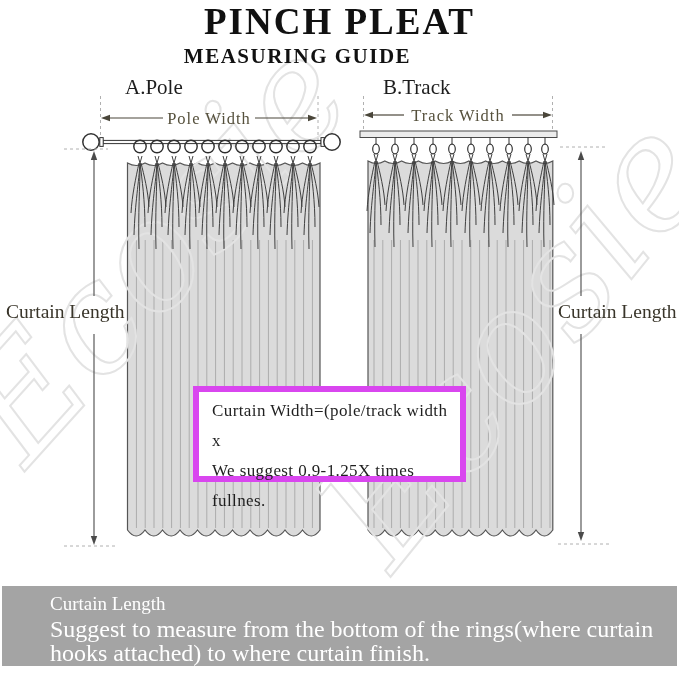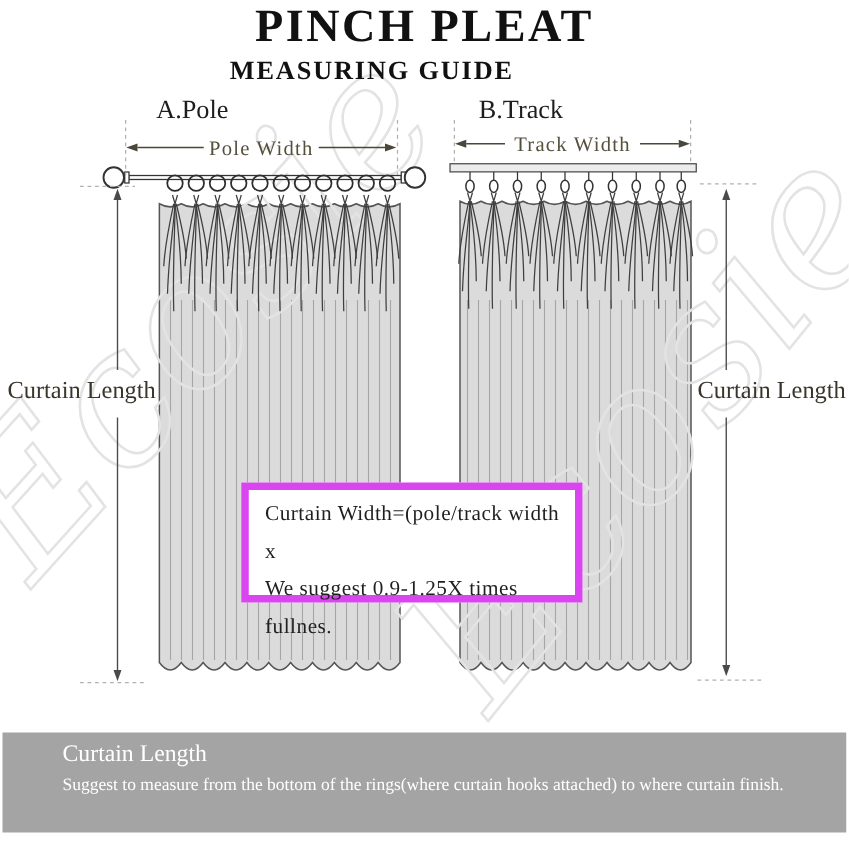--- a/index.html
+++ b/index.html
@@ -11,21 +11,21 @@
   .subtitle{position:absolute;top:44px;left:0;width:595px;text-align:center;
          font-size:21px;font-weight:bold;letter-spacing:1.5px;color:#111;}
   .formula-box{position:absolute;left:193px;top:386px;width:273px;height:96px;
          box-sizing:border-box;background:#fff;border:6px solid #d946ef;
          padding:4px 0 0 13px;font-size:17px;line-height:30px;color:#1f1f1f;
          letter-spacing:0.4px;}
   .footer{position:absolute;left:2px;top:586px;width:675px;height:80px;
          box-sizing:border-box;background:#a4a4a4;color:#fff;
          padding:7px 0 0 48px;}
   .footer-heading{font-size:19px;margin:0;font-weight:normal;}
-  .footer-body{font-size:14px;line-height:24px;margin:2px 0 0 0;max-width:614px;}
+  .footer-body{font-size:24px;line-height:24px;margin:2px 0 0 0;max-width:614px;}
   .svgtext{font-family:"Liberation Serif",serif;}
 </style>
 </head>
 <body>
 
 <div id="stage">
 
   <svg width="679" height="675" viewBox="0 0 679 675">
     <defs>
       <pattern id="folds" width="8.8" height="12" patternUnits="userSpaceOnUse">

